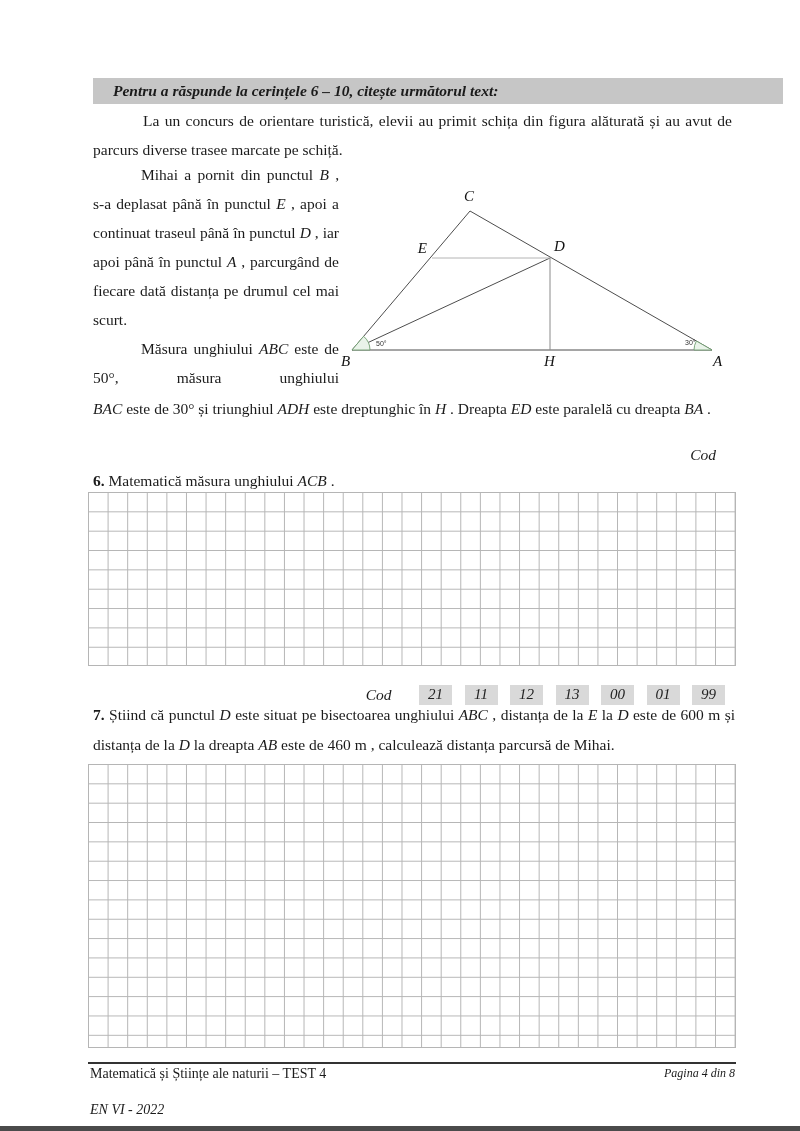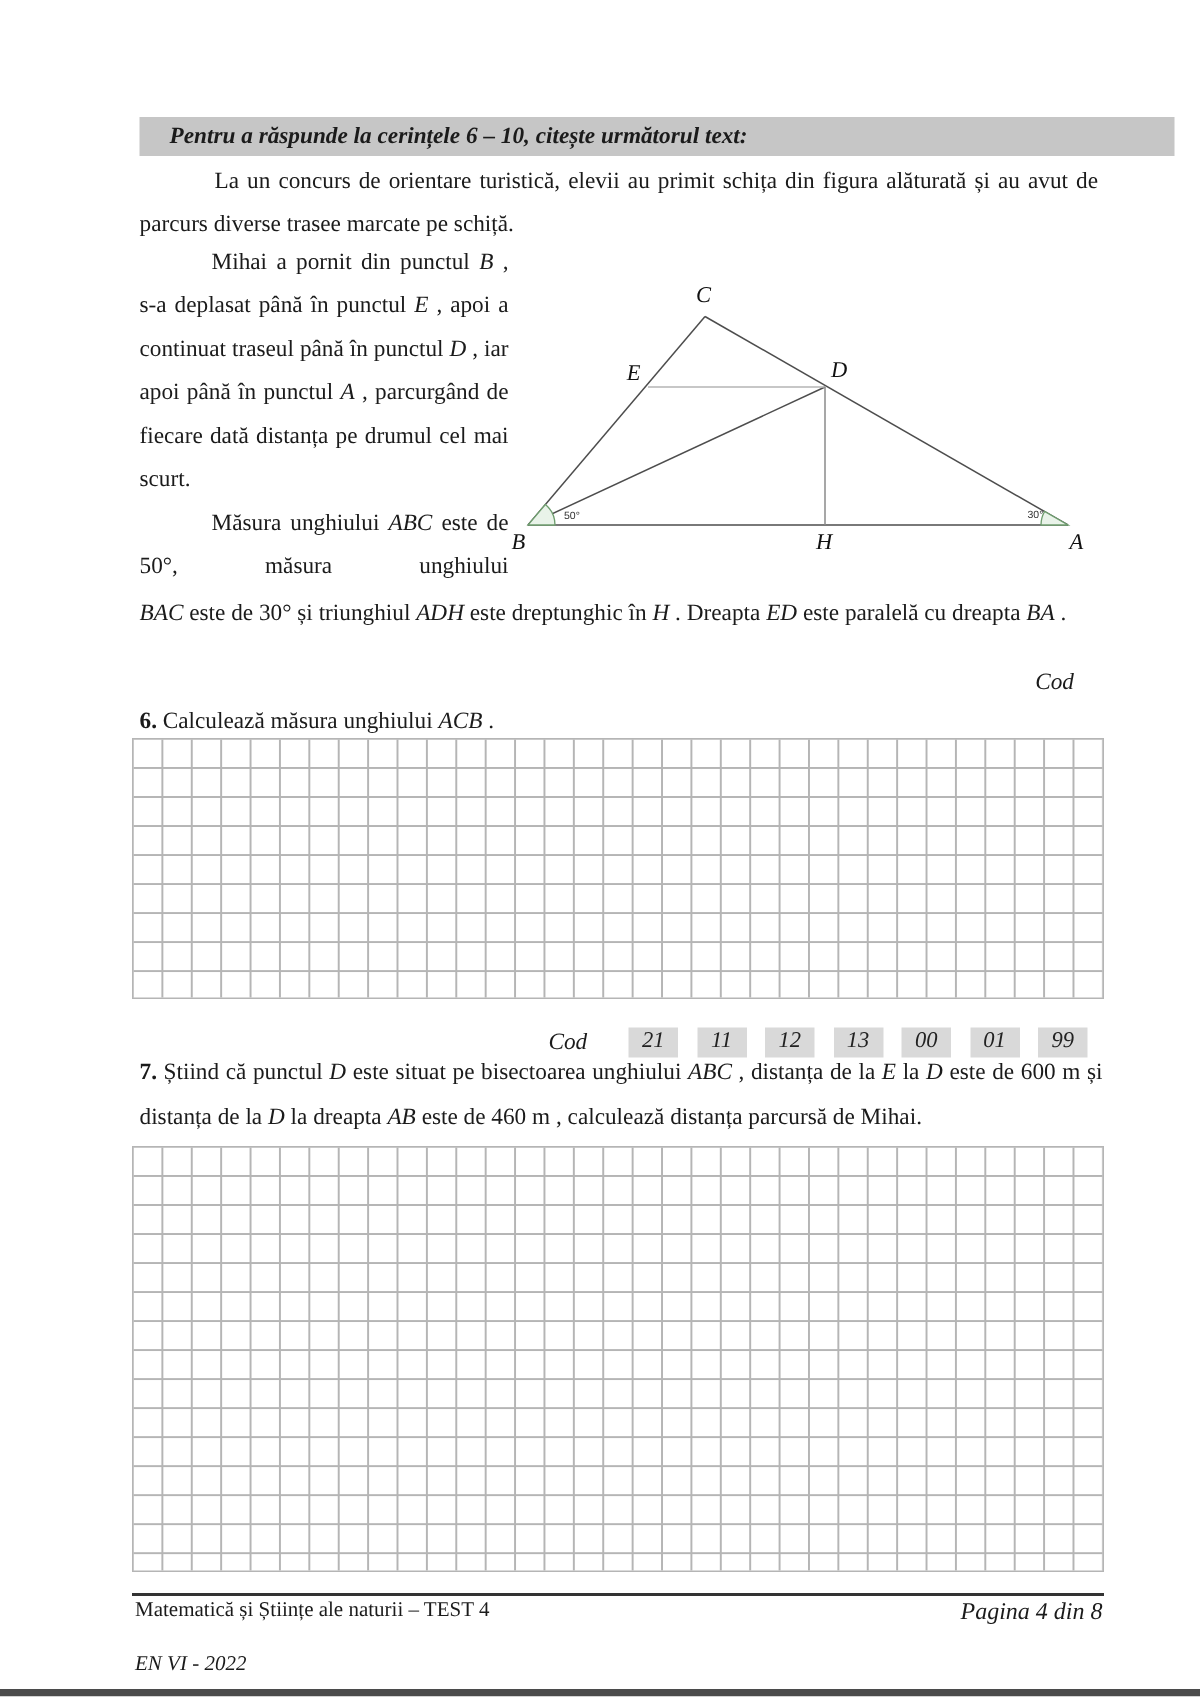--- a/index.html
+++ b/index.html
@@ -65,21 +65,21 @@
     background-size:19.6px 19.35px;
     background-position:-1px -1px;
     background-color:#fff;
   }
   .grid-1 { top:492px; height:174px; }
   .grid-2 { top:764px; height:284px; }
 
   .footer-rule { position:absolute; left:88px; top:1062px; width:648px; border-top:2px solid #333; }
   .footer-left-1 { position:absolute; left:90px; top:1066px; font-size:14px; }
   .footer-left-2 { position:absolute; left:90px; top:1084px; font-size:14px; font-style:italic;margin-top:18px; }
-  .footer-right  { position:absolute; right:65px; top:1066px; font-size:16px; font-style:italic; }
+  .footer-right  { position:absolute; right:65px; top:1066px; font-size:12px; font-style:italic; }
 
   .bottom-strip { position:absolute; left:0; top:1126px; width:800px; height:5px; background:#4b4b4b; }
 </style>
 </head>
 <body>
 
 <div class="header-bar">
   <span>Pentru a răspunde la cerințele 6 – 10, citește următorul text:</span>
 </div>
 
@@ -110,21 +110,21 @@
       <text x="211" y="185" class="pt-label">H</text>
     </svg>
 </div>
 
 <div class="para full-para"><span class="vit">BAC</span><span> este de 30° și triunghiul </span><span class="vit">ADH</span><span> este dreptunghic în </span><span class="vit">H</span><span> . Dreapta </span><span class="vit">ED</span><span> este paralelă cu dreapta </span><span class="vit">BA</span><span> .</span></div>
 
 <div class="cod-row cod-row-1">
   <span class="cod-label">Cod</span>
 </div>
 
-<div class="para q6"><span class="bld">6.</span><span> Calculează măsura unghiului </span><span class="vit">ACB</span><span> .</span></div>
+<div class="para q6"><span class="bld">6.</span><span> Matematică măsura unghiului </span><span class="vit">ACB</span><span> .</span></div>
 
 <div class="answer-grid grid-1"></div>
 
 <div class="cod-row cod-row-2">
   <span class="cod-label">Cod</span>
   <span class="cod-boxes"><span class="cod-box">21</span><span class="cod-box">11</span><span class="cod-box">12</span><span class="cod-box">13</span><span class="cod-box">00</span><span class="cod-box">01</span><span class="cod-box">99</span></span>
 </div>
 
 <div class="para q7"><span class="bld">7.</span><span> Știind că punctul </span><span class="vit">D</span><span> este situat pe bisectoarea unghiului </span><span class="vit">ABC</span><span> , distanța de la </span><span class="vit">E</span><span> la </span><span class="vit">D</span><span> este de 600 m și distanța de la </span><span class="vit">D</span><span> la dreapta </span><span class="vit">AB</span><span> este de 460 m , calculează distanța parcursă de Mihai.</span></div>
 

